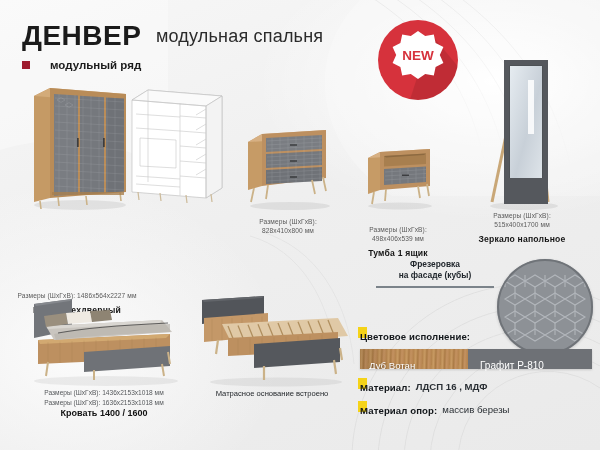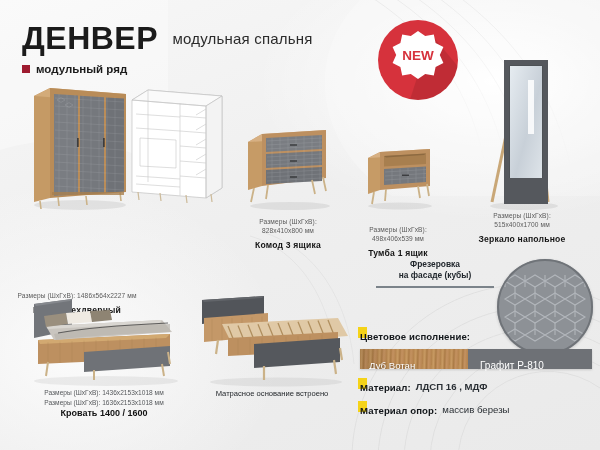--- a/index.html
+++ b/index.html
@@ -14,28 +14,28 @@
       radial-gradient(ellipse 340px 200px at 82% 18%, #ffffff 0%, rgba(255,255,255,0) 70%),
       radial-gradient(ellipse 300px 240px at 12% 78%, #fbfbfb 0%, rgba(255,255,255,0) 70%),
       linear-gradient(160deg,#f7f7f7 0%,#efefef 45%,#eaeaea 100%);
     overflow:hidden;
   }
   .bg-svg{position:absolute;inset:0;width:600px;height:450px;pointer-events:none;}
 
   
   .header{position:absolute;left:22px;top:22px;}
   .title{
-    font-size:32px;font-weight:bold;letter-spacing:.5px;color:#1b1b1b;
+    font-size:28px;font-weight:bold;letter-spacing:.5px;color:#1b1b1b;
     line-height:1;display:inline-block;vertical-align:middle;
   }
   .subtitle{
-    font-size:15px;color:#2b2b2b;display:inline-block;vertical-align:middle;
+    font-size:18px;color:#2b2b2b;display:inline-block;vertical-align:middle;
     margin-left:10px;letter-spacing:.2px;
   }
-  .tagline{margin-top:9px;display:flex;align-items:center;gap:6px;}
+  .tagline{margin-top:9px;display:flex;align-items:center;gap:20px;}
   .tag-sq{width:8px;height:8px;background:#9e1b2f;display:block;}
   .tagline .txt{font-size:11.5px;font-weight:bold;color:#1b1b1b;}
 
   
   .new-badge{position:absolute;left:376px;top:18px;width:84px;height:84px;}
 
   
   .cell{position:absolute;text-align:center;}
   .cap-dim{font-size:6.6px;color:#5a5a5a;line-height:1.35;letter-spacing:.1px;}
   .cap-name{font-size:8.6px;font-weight:bold;color:#151515;margin-top:4px;letter-spacing:.2px;}
@@ -254,21 +254,20 @@
         <g stroke="#cbb288" stroke-width="1.8">
           <line x1="22" y1="76" x2="19" y2="90"></line>
           <line x1="36" y1="73" x2="34" y2="87"></line>
           <line x1="80" y1="68" x2="83" y2="82"></line>
           <line x1="91" y1="65" x2="94" y2="79"></line>
         </g>
       </svg>
     </div>
     <div class="cap-dim" style="margin-top:2px;">Размеры (ШхГхВ):</div>
     <div class="cap-dim">828х410х800 мм</div>
-    <div class="cap-name">Комод 3 ящика</div>
   </div>
 
   <div class="cell" style="left:348px;top:132px;width:100px;">
     <div class="art">
       <svg width="100" height="80" viewBox="0 0 100 80">
         <ellipse cx="52" cy="74" rx="32" ry="3.5" fill="#000" opacity=".07"></ellipse>
         <polygon points="20,26 32,20 32,58 20,62" fill="#c69b66"></polygon>
         <polygon points="20,26 32,20 82,17 72,23" fill="#d7b083"></polygon>
         <polygon points="32,20 82,17 82,54 32,58" fill="#bd9060"></polygon>
 

